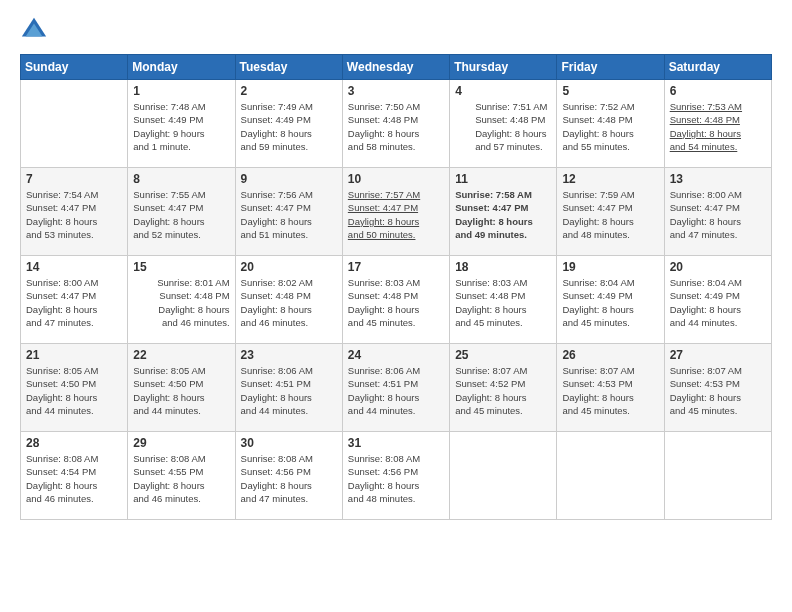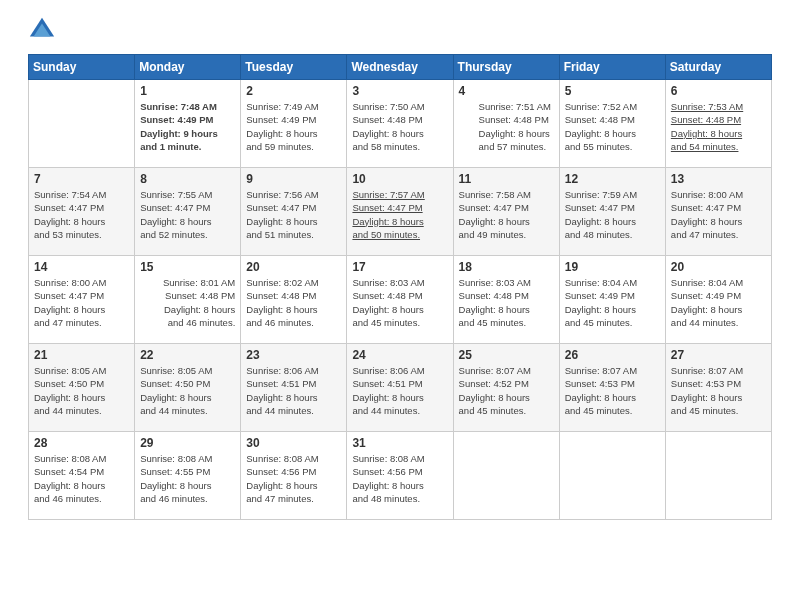--- a/index.html
+++ b/index.html
@@ -6,21 +6,21 @@
     body {
       width: 792px;
       height: 612px;
       font-family: Arial, sans-serif;
       background: #fff;
       overflow: hidden;
     }
     .page {
       width: 792px;
       height: 500px;
-      padding: 16px 20px 12px 28px;
+      padding: 16px 20px 12px 20px;
       display: flex;
       flex-direction: column;
     }
     .header {
       display: flex;
       justify-content: space-between;
       align-items: flex-start;
       margin-bottom: 10px;
     }
     .logo {
@@ -139,21 +139,21 @@
           <th>Thursday</th>
           <th>Friday</th>
           <th>Saturday</th>
         </tr>
     </thead>
     <tbody id="calendar-body">
     <tr>
           <td class="empty-cell"></td>
           <td>
             <span class="day-number">1</span>
-            <div class="day-info" style="white-space: pre-line; font-weight: bold;">Sunrise: 7:48 AM
+            <div class="day-info" style="white-space: pre-line;">Sunrise: 7:48 AM
 Sunset: 4:49 PM
 Daylight: 9 hours
 and 1 minute.</div>
           </td>
           <td>
             <span class="day-number">2</span>
             <div class="day-info" style="white-space: pre-line;">Sunrise: 7:49 AM
 Sunset: 4:49 PM
 Daylight: 8 hours
 and 59 minutes.</div>
@@ -211,21 +211,21 @@
           </td>
           <td>
             <span class="day-number">10</span>
             <div class="day-info" style="white-space: pre-line; text-decoration: underline;">Sunrise: 7:57 AM
 Sunset: 4:47 PM
 Daylight: 8 hours
 and 50 minutes.</div>
           </td>
           <td>
             <span class="day-number">11</span>
-            <div class="day-info" style="white-space: pre-line;">Sunrise: 7:58 AM
+            <div class="day-info" style="white-space: pre-line; font-weight: bold;">Sunrise: 7:58 AM
 Sunset: 4:47 PM
 Daylight: 8 hours
 and 49 minutes.</div>
           </td>
           <td>
             <span class="day-number">12</span>
             <div class="day-info" style="white-space: pre-line;">Sunrise: 7:59 AM
 Sunset: 4:47 PM
 Daylight: 8 hours
 and 48 minutes.</div>

